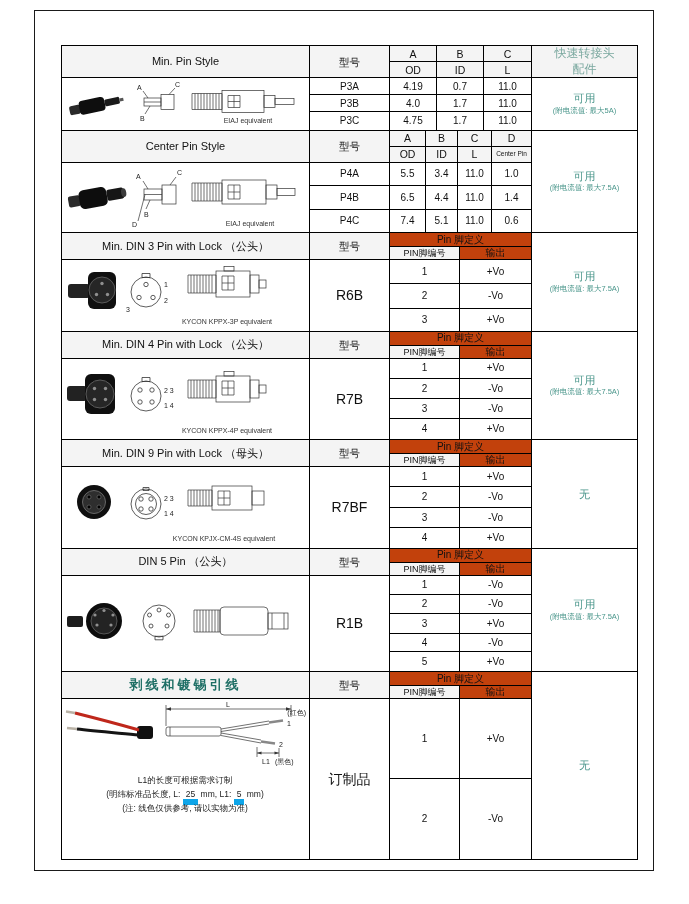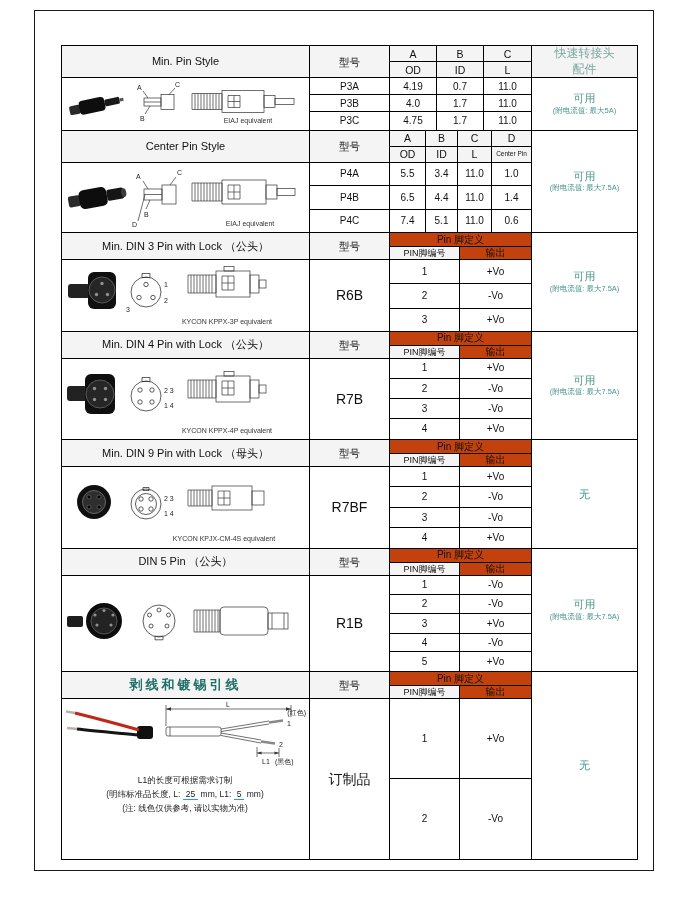--- a/index.html
+++ b/index.html
@@ -21,21 +21,21 @@
 td.acc-hdr{color:#7aa89f;font-size:12px;line-height:1.3;background:#f4f4f4}
 td.acc .status{color:#4a968b;font-size:11px}
 td.acc .note{color:#4a968b;font-size:7.5px;margin-top:2px}
 td.imgcell{padding:1px;background:#fff}
 .svgdim{font-size:7px;fill:#222}
 .svgface{font-size:7px;fill:#222}
 .svgcap{font-size:7px;fill:#333}
 .wirewrap{position:relative;width:244px;height:158px}
 .wire-notes{position:absolute;left:0;right:0;top:72px;text-align:center;font-size:8.5px;color:#222}
 .wire-notes>div{margin-top:4px}
-.u{border-bottom:1px solid #0ea5e9;padding:0 3px}
+.u{border-bottom:6px solid #0ea5e9;padding:0 3px}
 </style>
 </head>
 <body>
 
 <div class="page">
   <div class="page-border"></div>
   <div class="table-area">
 
     <table class="sec">
       <colgroup>

